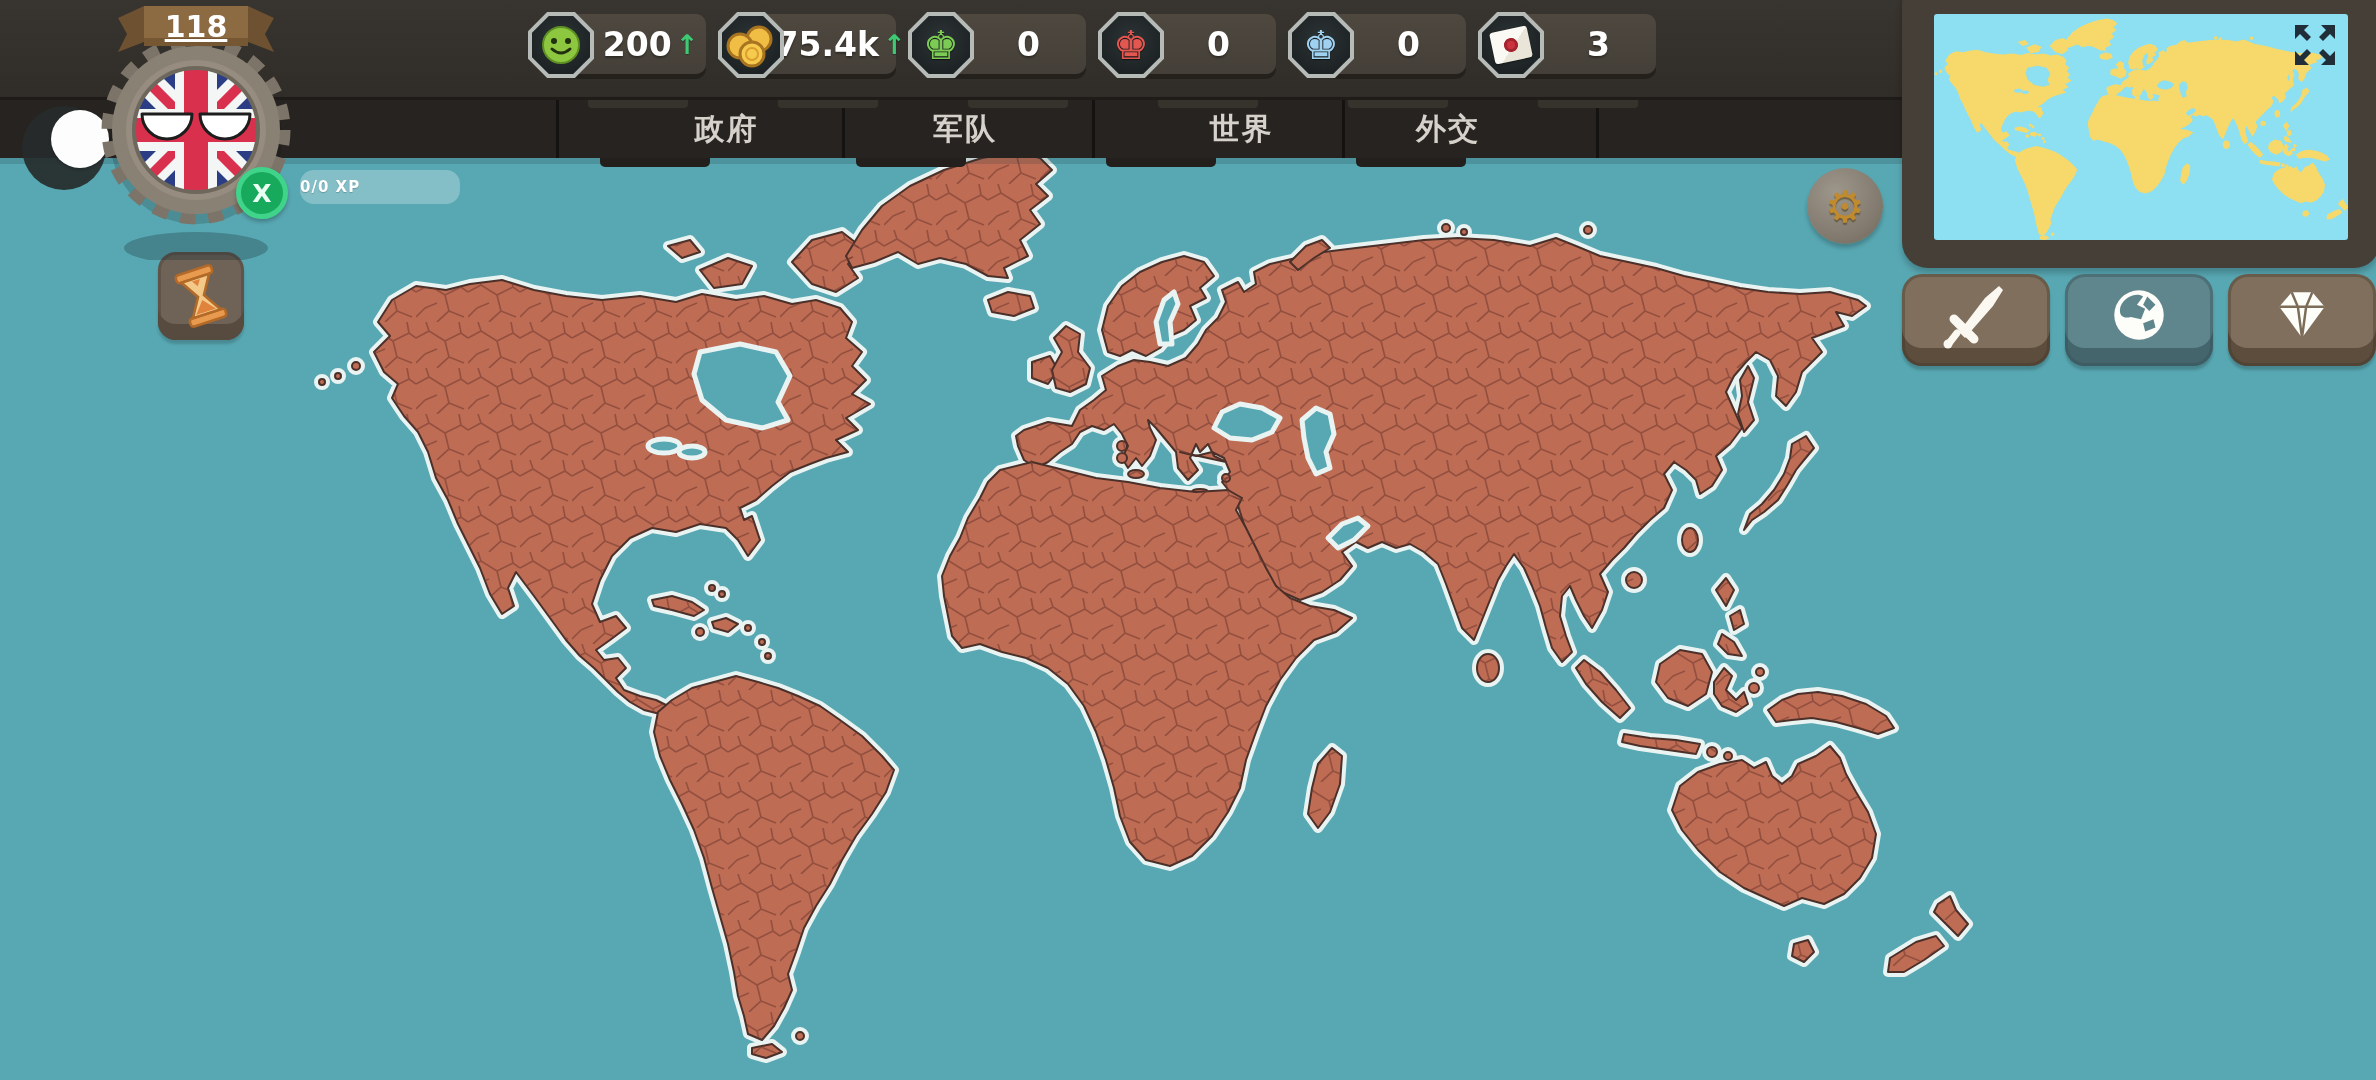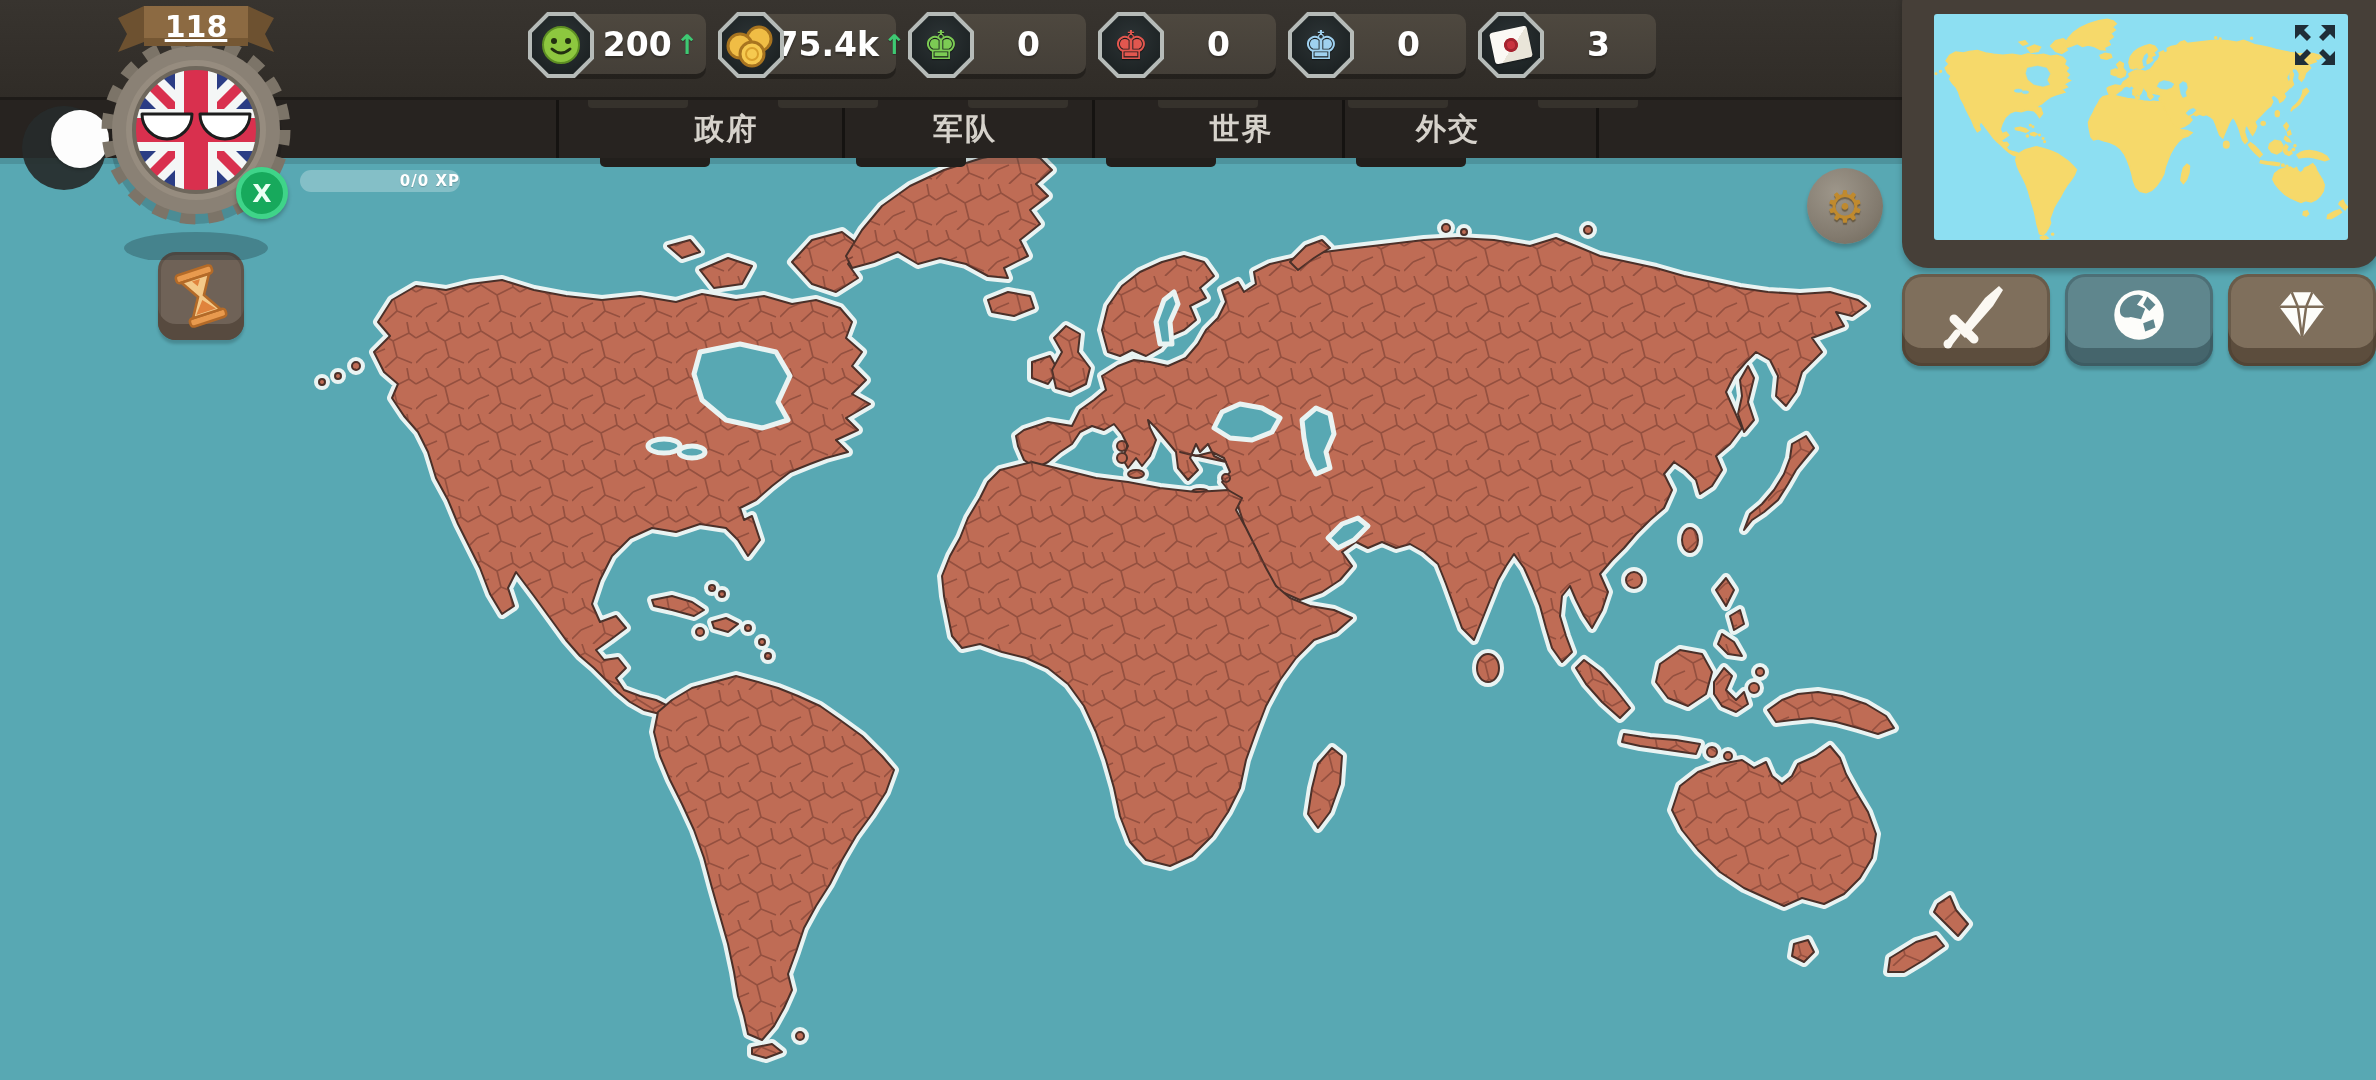--- a/index.html
+++ b/index.html
@@ -46,22 +46,22 @@
   .envelope .seal{position:absolute;left:12px;top:9px;width:14px;height:14px;border-radius:50%;
             background:#c9323e;box-shadow:inset 0 0 0 3px #a3242f;}
 
   
   .blob{position:absolute;left:22px;top:106px;width:84px;height:84px;border-radius:50%;
         background:#262b2b;opacity:.92;z-index:7;}
   .roundbtn{position:absolute;left:51px;top:110px;width:58px;height:58px;border-radius:50%;
         background:#fdfdfd;z-index:8;cursor:pointer;box-shadow:0 2px 3px rgba(0,0,0,.2);}
   .avatar-svg{position:absolute;left:86px;top:10px;z-index:8;cursor:pointer;}
   .banner-svg{position:absolute;left:110px;top:0;z-index:9;}
-  .xp-pill{position:absolute;left:300px;top:170px;width:160px;height:22px;border-radius:14px;
-        background:rgba(234,244,246,.30);z-index:8;display:flex;align-items:center;justify-content:flex-end;}
+  .xp-pill{position:absolute;left:300px;top:170px;width:160px;height:34px;border-radius:14px;
+        background:rgba(234,244,246,.30);z-index:8;display:flex;align-items:center;justify-content:flex-start;}
   .xp-pill span{color:#fff;font-size:15px;font-weight:bold;letter-spacing:1px;text-shadow:0 1px 1px rgba(0,40,45,.25);}
   .xbadge{position:absolute;left:236px;top:167px;width:52px;height:52px;border-radius:50%;z-index:9;
         background:#17a95c;border:5px solid #3fd489;box-sizing:border-box;cursor:pointer;
         display:flex;align-items:center;justify-content:center;box-shadow:0 3px 4px rgba(0,0,0,.25);}
   .xbadge span{color:#eafff3;font-size:25px;font-weight:bold;}
 
   
   .hourglass-btn{position:absolute;left:158px;top:252px;width:86px;height:88px;border-radius:18px;z-index:7;
         background:#6f6257;cursor:pointer;
         box-shadow:inset 0 -16px 0 #574a3f,inset 0 0 0 3px rgba(30,22,16,.18),0 4px 3px rgba(0,0,0,.18);

